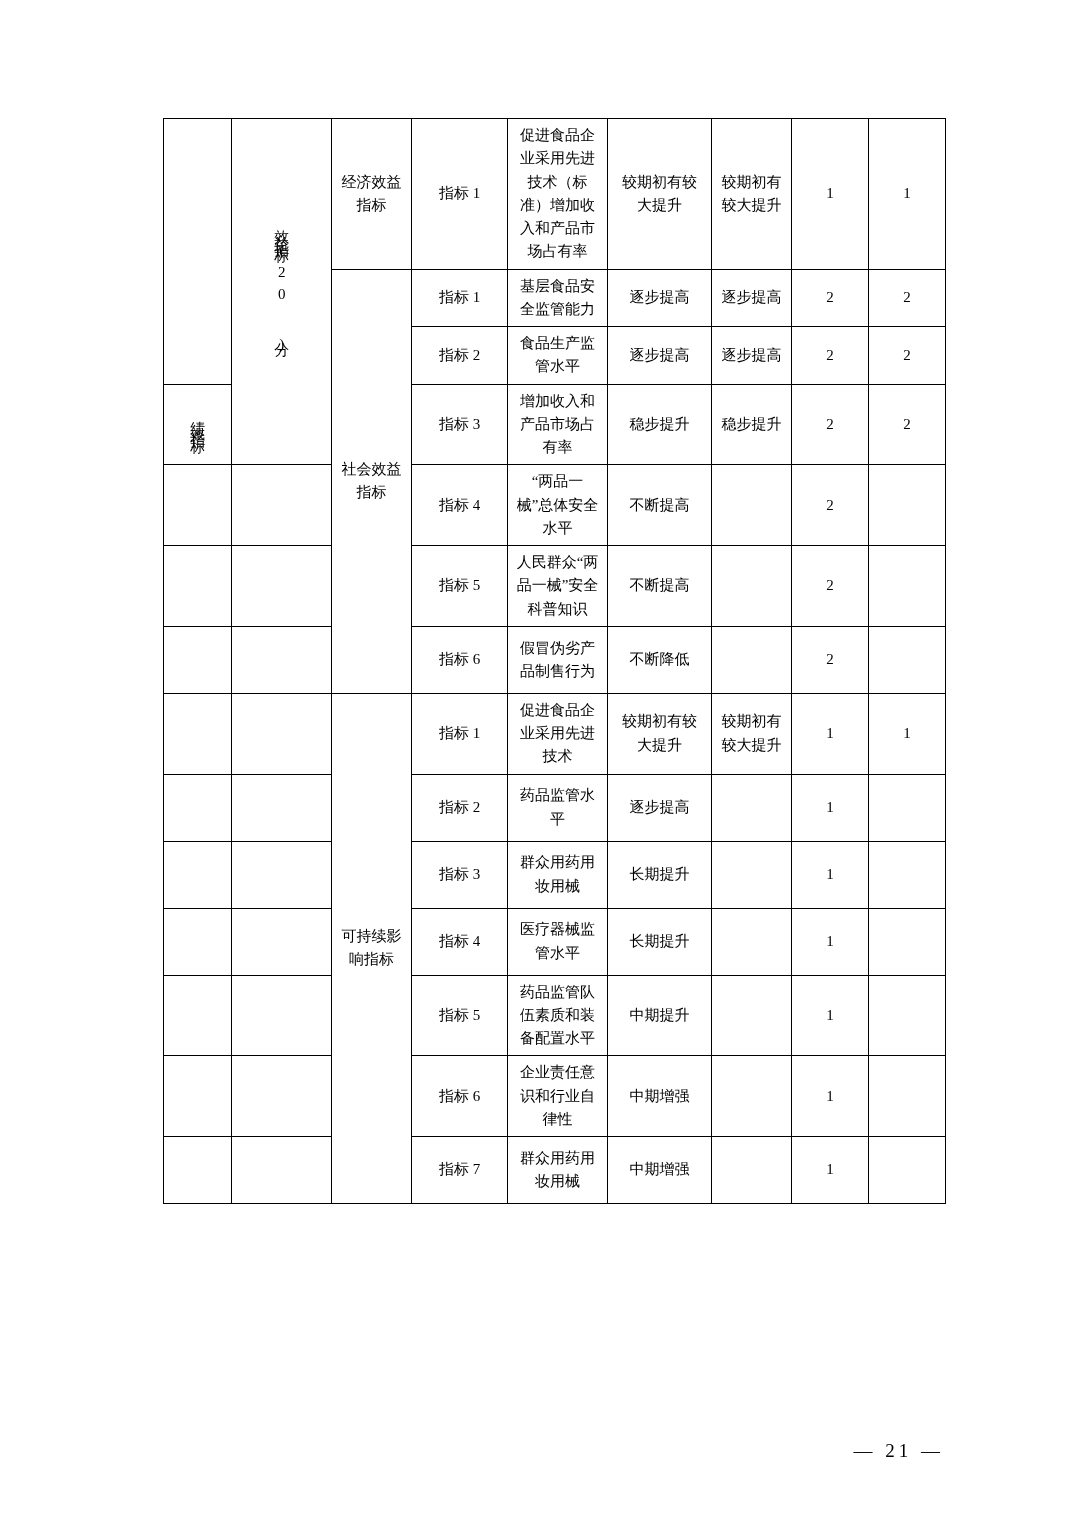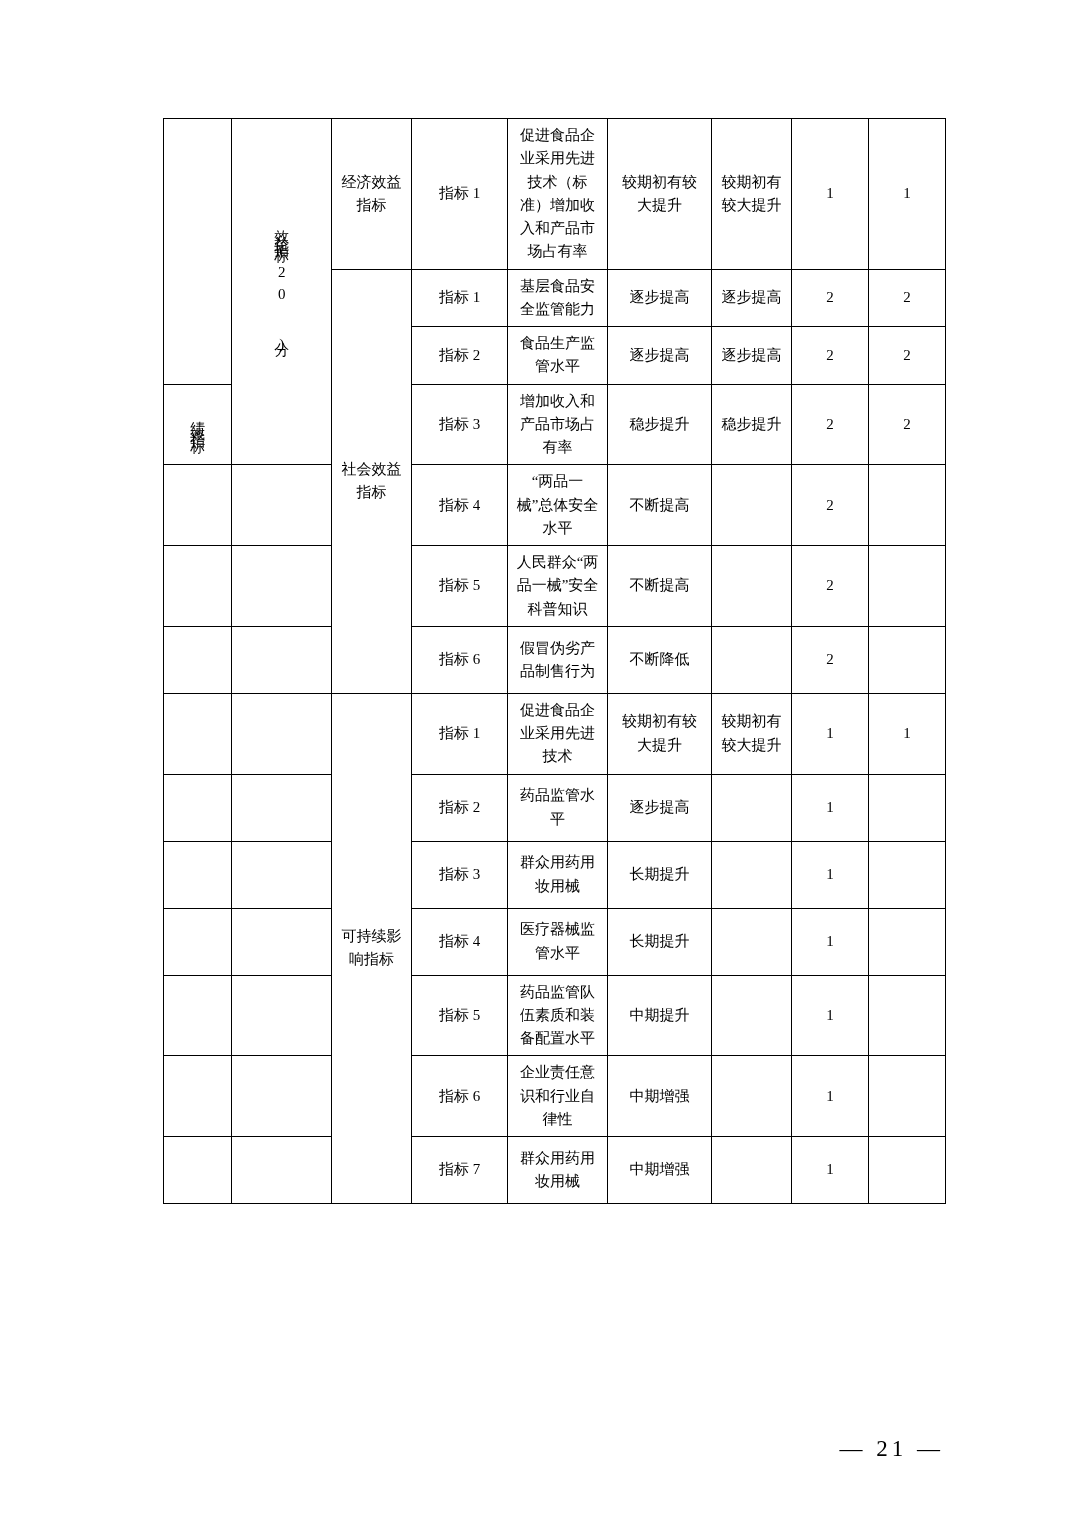--- a/index.html
+++ b/index.html
@@ -73,21 +73,21 @@
   .blank-cell {
     height: 56px;
   }
   .num {
     font-family: "Liberation Serif", "DejaVu Serif", serif;
   }
   .pagenum {
     position: absolute;
     right: 130px;
     bottom: 58px;
-    font-size: 23px;
+    font-size: 19px;
     letter-spacing: 4px;
   }
 </style>
 </head>
 <body>
 
 <div class="page">
 
   <table class="perf">
     <colgroup>

